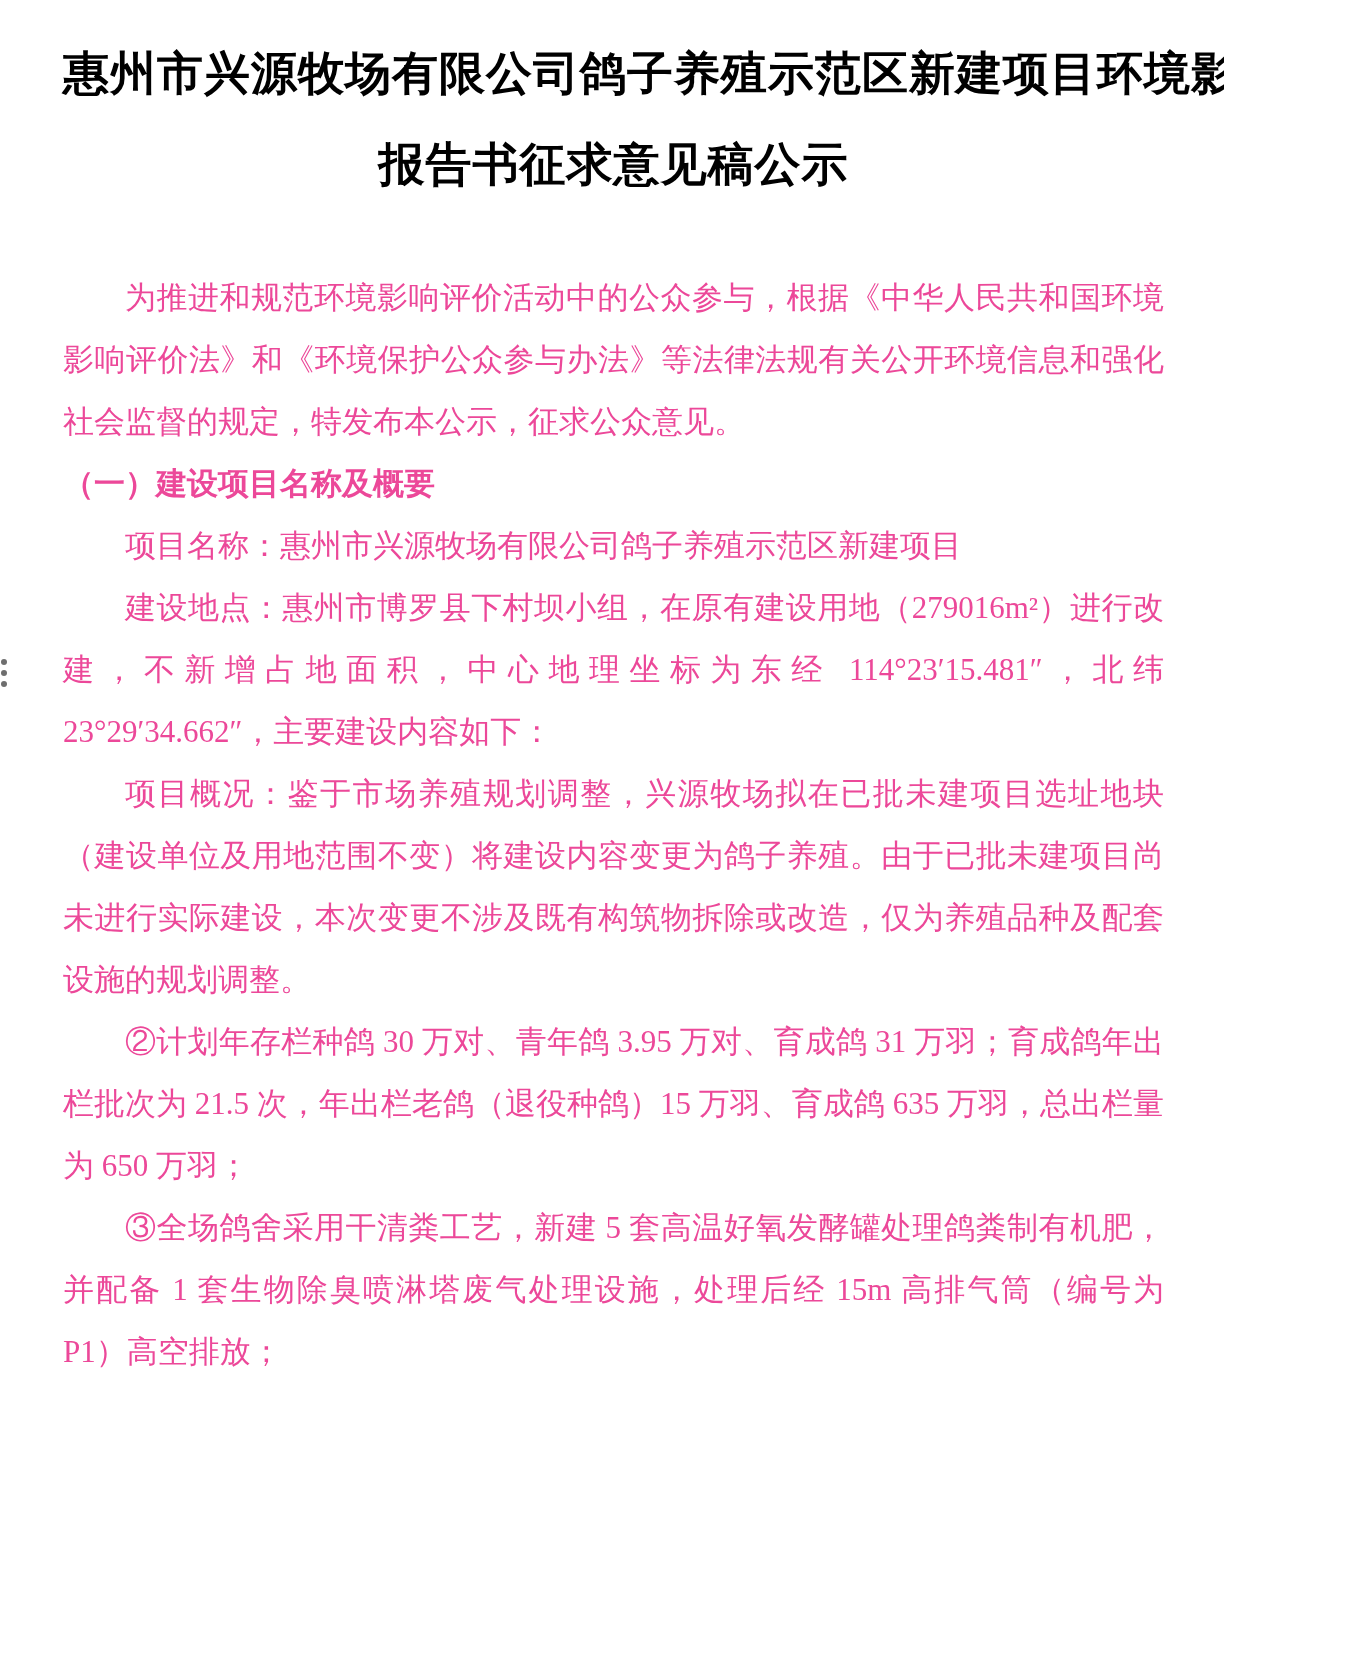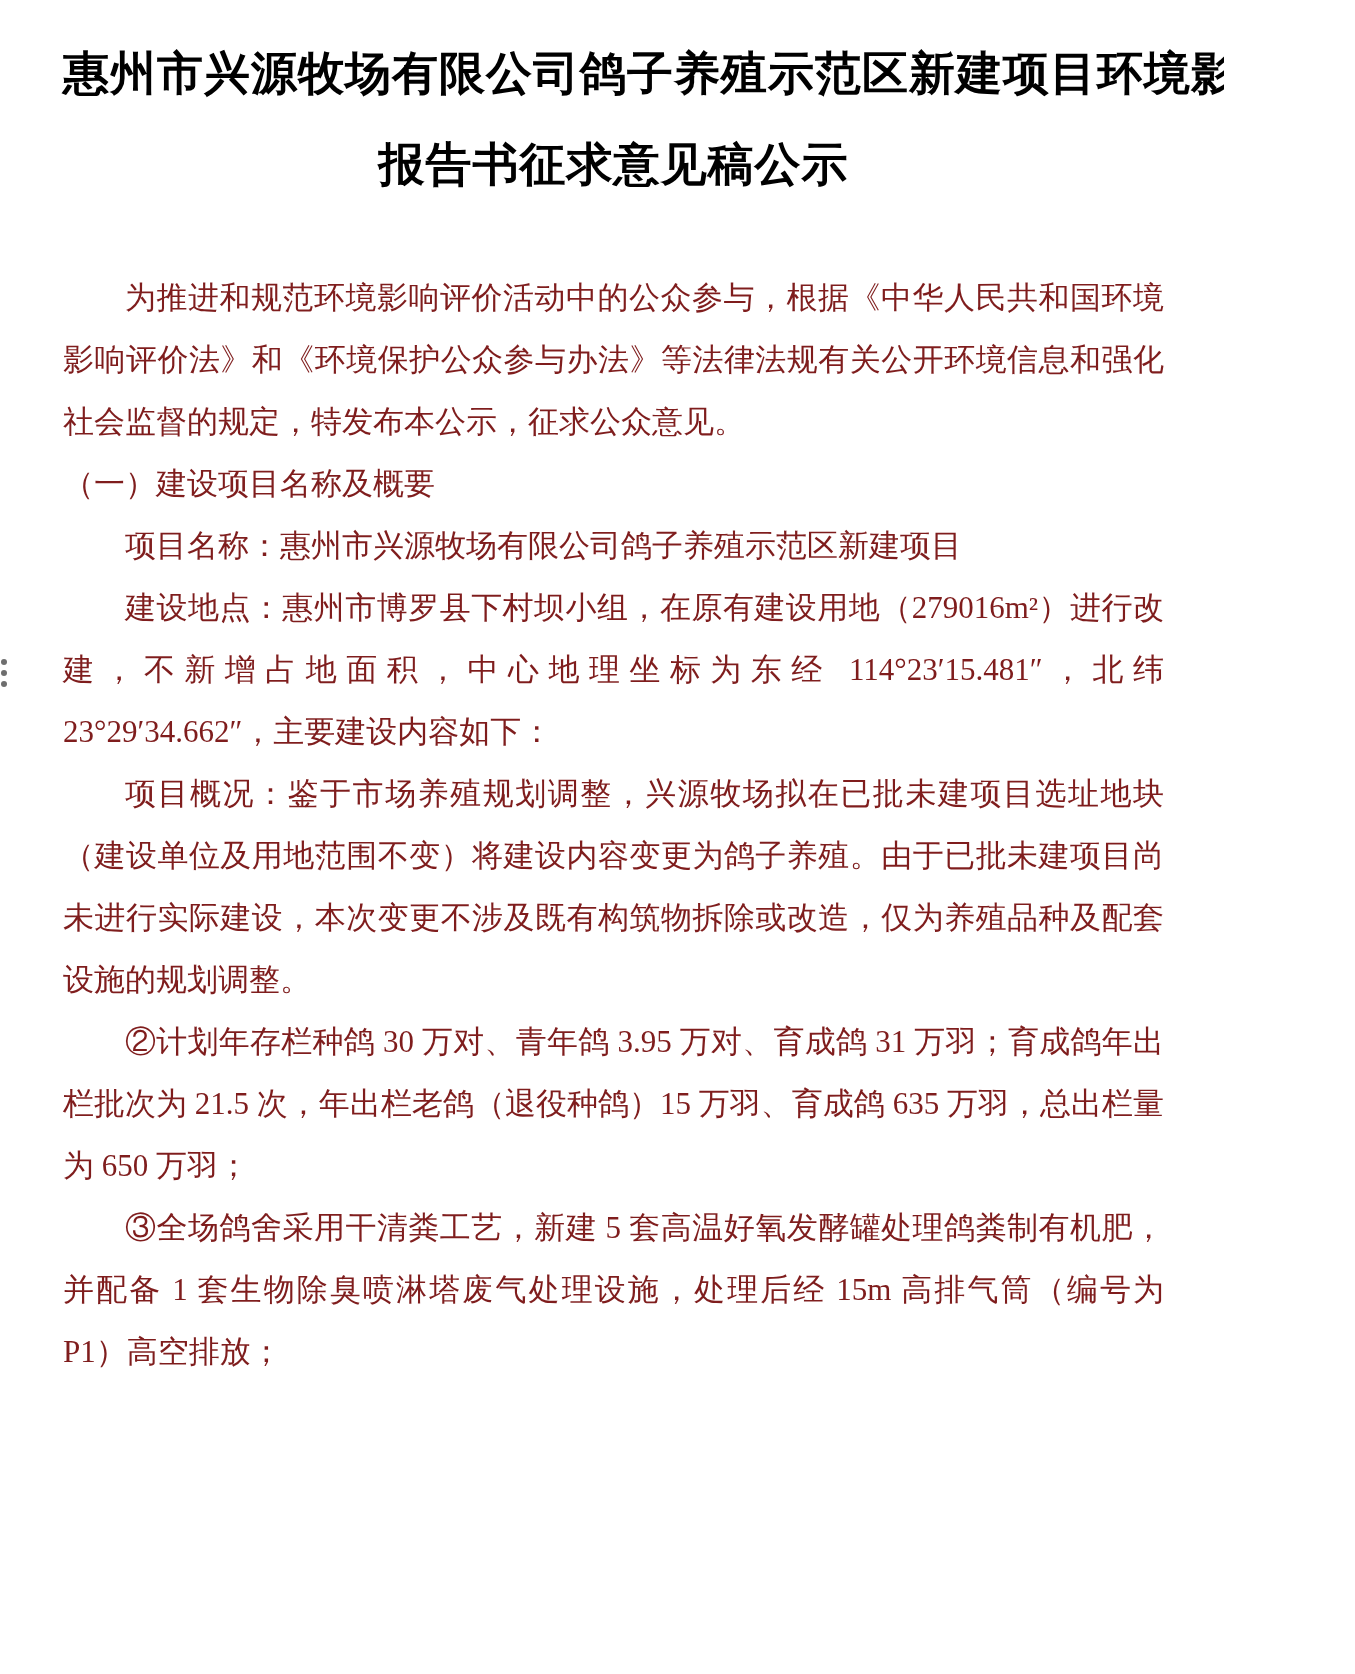--- a/index.html
+++ b/index.html
@@ -31,28 +31,28 @@
   }
   .doc-title .title-line {
     display: block;
     white-space: nowrap;
   }
   p.body-par {
     font-size: 31px;
     line-height: 62px;
     text-align: justify;
     margin: 0;
-    color: #7f1d1d;
+    color: #ec4899;
     font-weight: 400;
   }
   p.indent {
     text-indent: 2em;
   }
   p.heading {
-    font-weight: 400;
+    font-weight: 700;
     text-indent: 0;
   }
   
   .edge-dots {
     position: absolute;
     left: 1px;
     top: 659px;
     width: 8px;
   }
   .edge-dots .dot {

